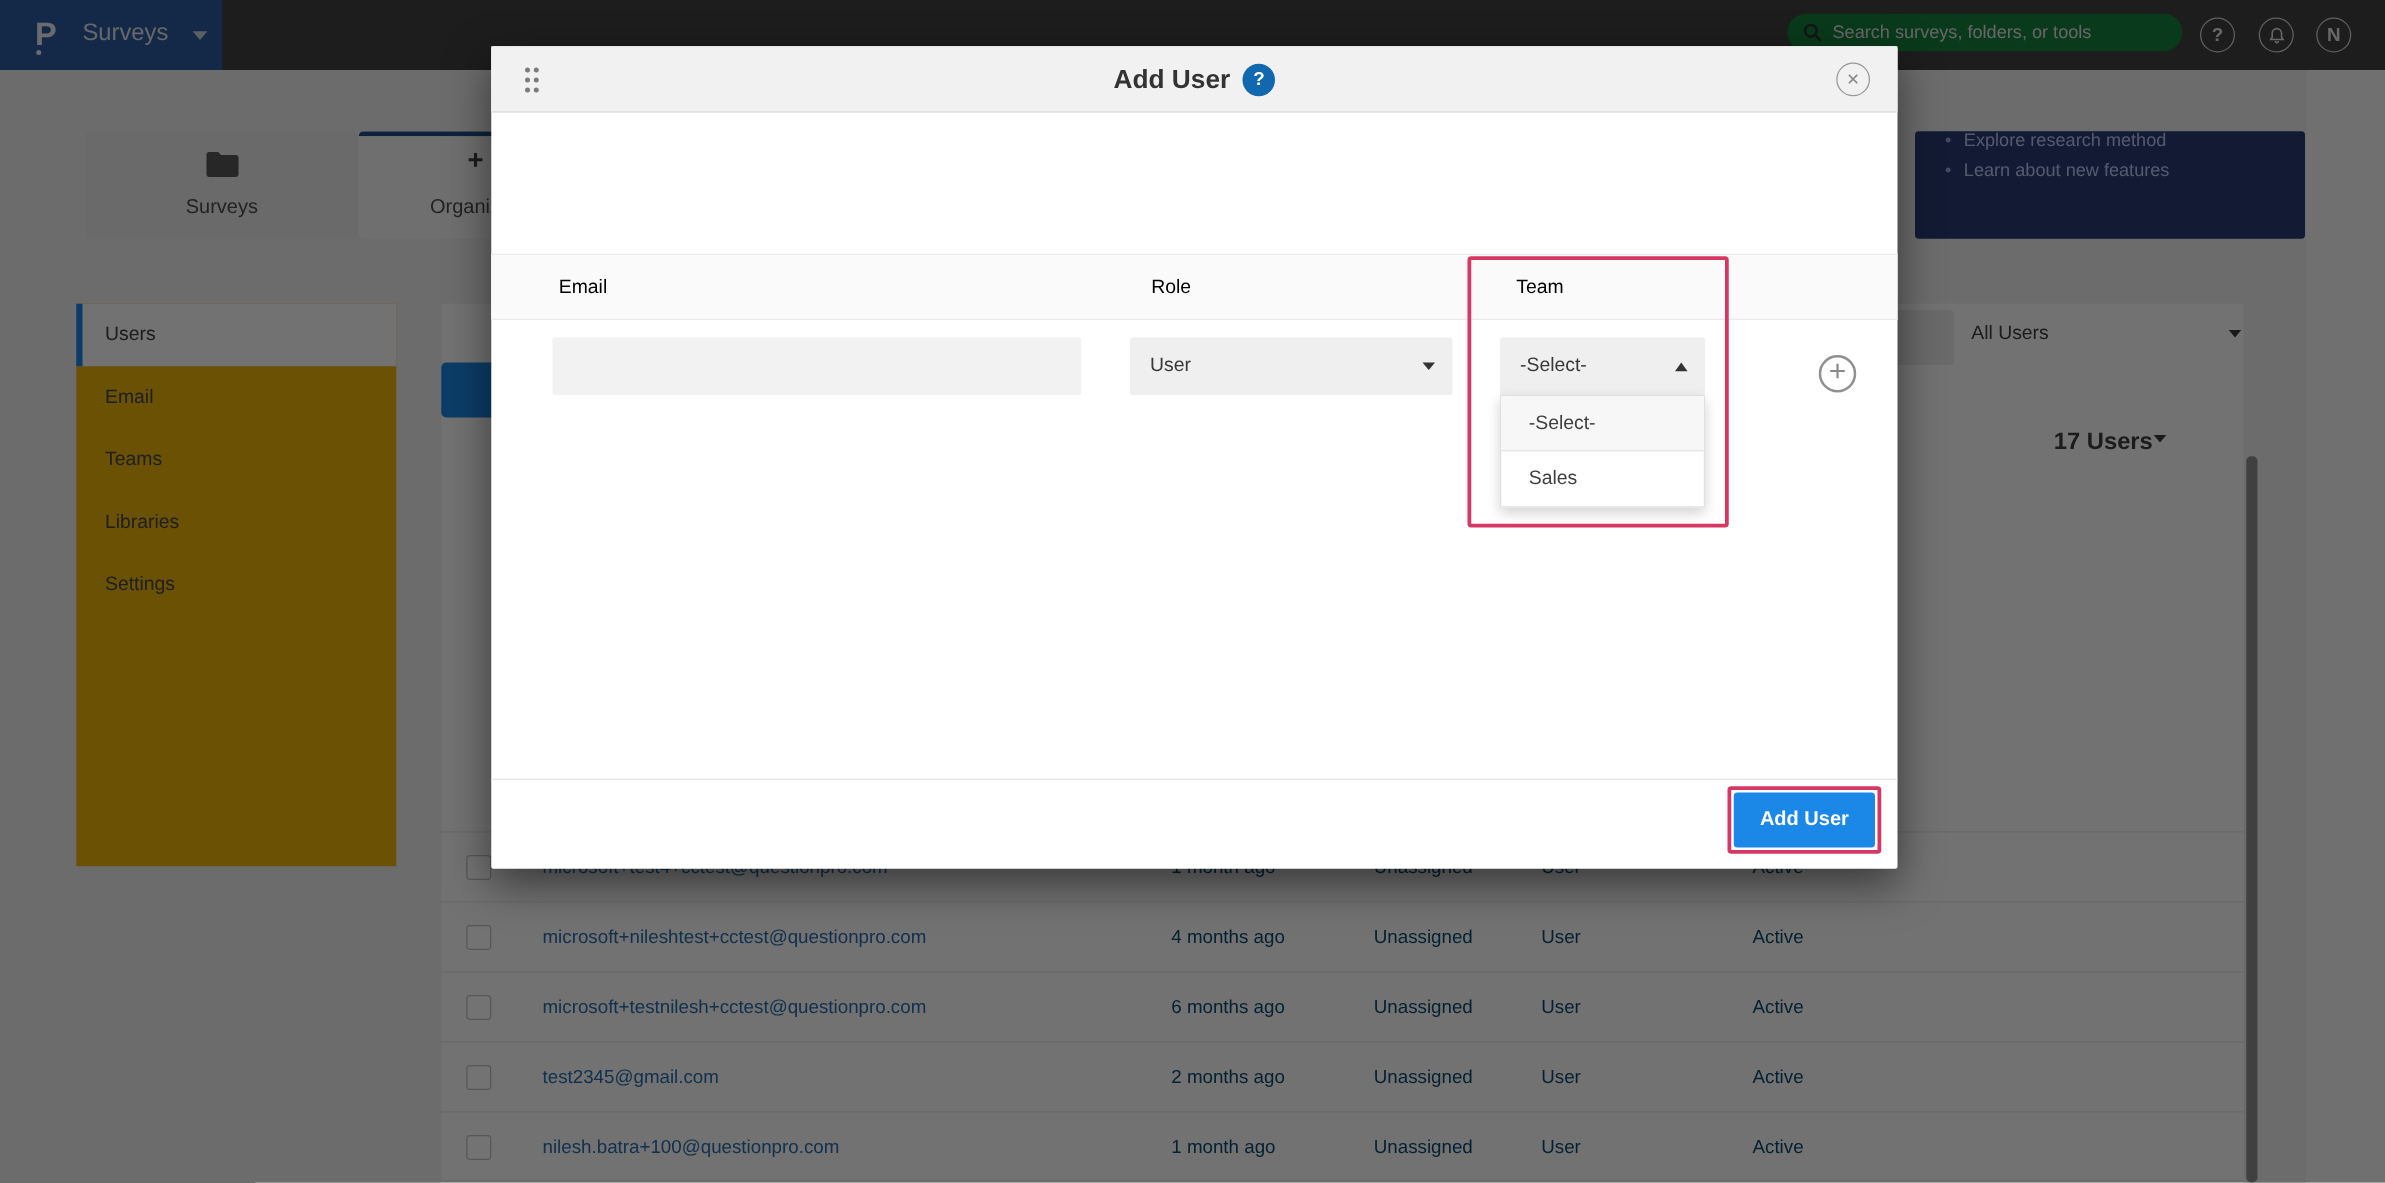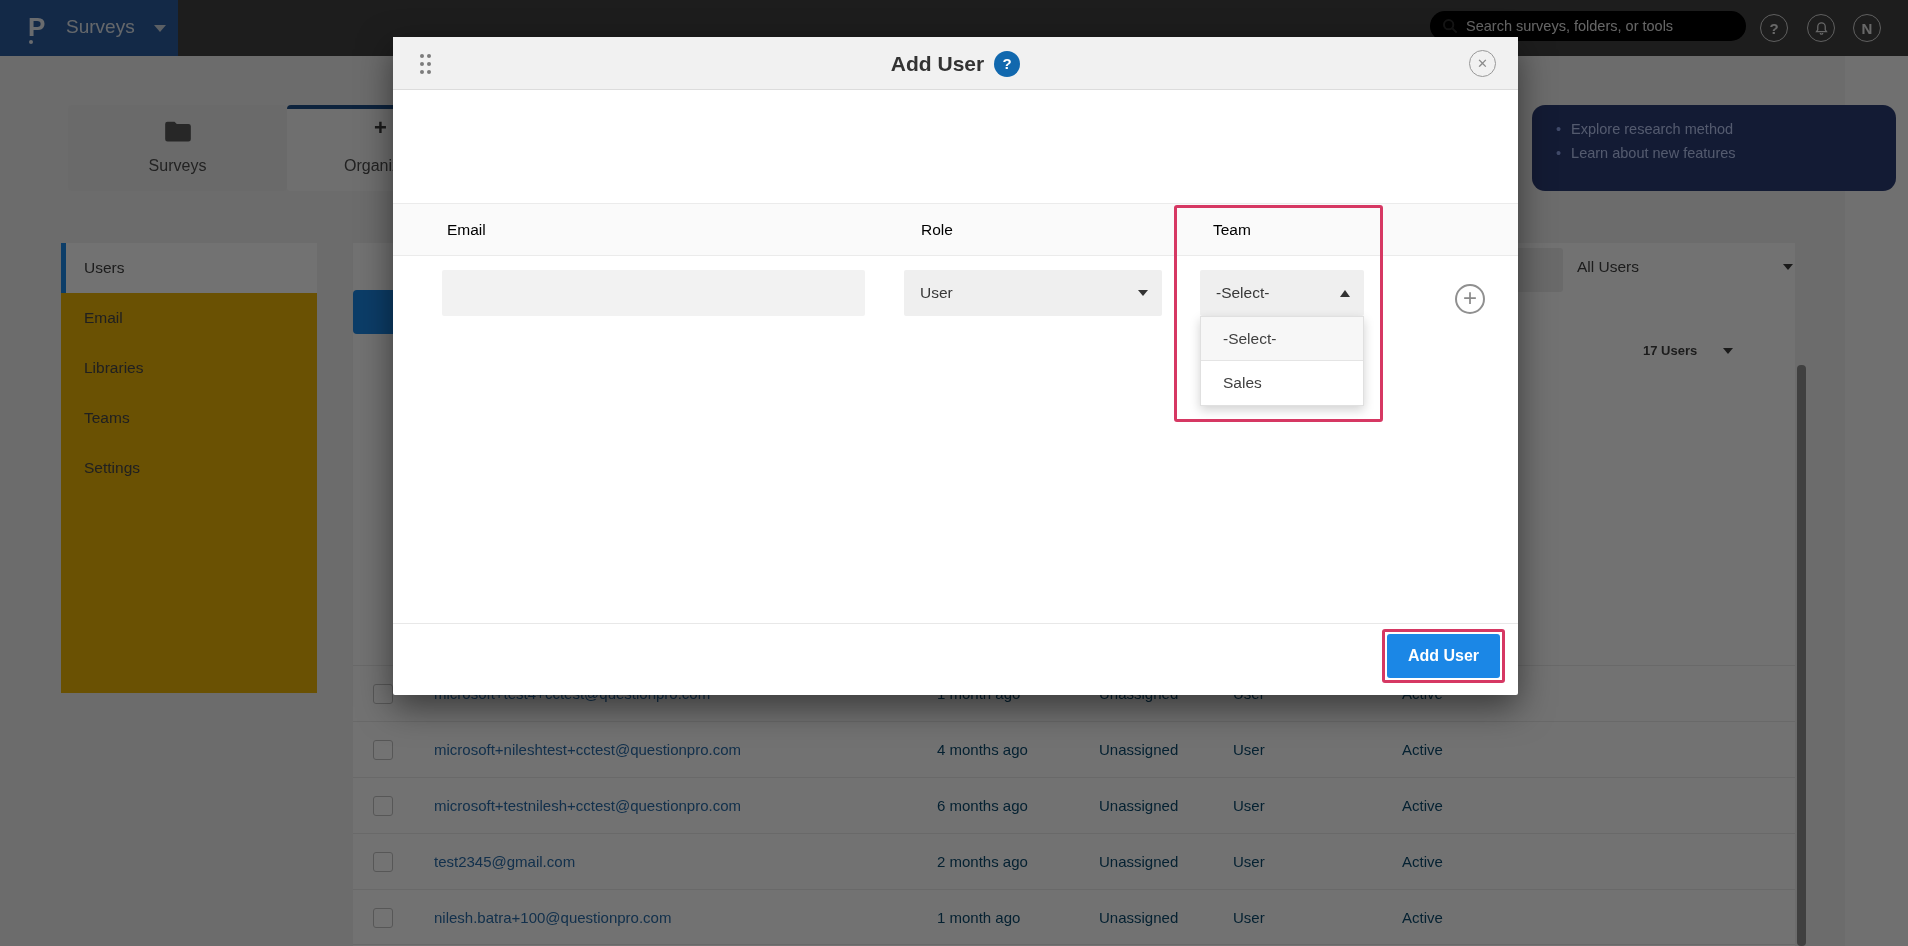--- a/index.html
+++ b/index.html
@@ -18,56 +18,56 @@
   .qp-logo::after { content:""; position:absolute; left:1px; bottom:-1px; width:4px; height:4px;
     border-radius:50%; background:#e8edf4; }
   .product-label { position:absolute; left:66px; top:16px; font-size:19px; color:#dfe5ec; }
   .caret { width:0; height:0; border-left:6px solid transparent; border-right:6px solid transparent;
     border-top:7px solid currentColor; display:inline-block; }
   .caret.small { border-left-width:5px; border-right-width:5px; border-top-width:6px; }
   .caret.up { border-top:none; border-bottom:7px solid currentColor; }
   .logo-caret { position:absolute; left:154px; top:25px; color:#c9d2dd; }
 
   .nav-search { position:absolute; left:1430px; top:11px; width:316px; height:30px; border-radius:15px;
-    background:#000000; display:flex; align-items:center; padding:0 12px; }
+    background:#15803d; display:flex; align-items:center; padding:0 12px; }
   .nav-search input { border:none; outline:none; background:transparent; color:#ececec;
     font-size:14.5px; width:260px; margin-left:8px; font-family:inherit; }
   .nav-search input::placeholder { color:#e2e2e2; opacity:1; }
   .nav-circle { position:absolute; top:14px; width:28px; height:28px; border-radius:50%;
     border:1.5px solid #d2d2d2; color:#e6e6e6; display:flex; align-items:center; justify-content:center;
     font-size:15px; font-weight:bold; cursor:pointer; }
 
   
   .card { position:absolute; top:105px; height:86px; border-radius:4px; cursor:pointer; }
   .card-surveys { left:68px; width:219px; background:#ececec; }
   .card-org { left:287px; width:320px; background:#f6f6f6; border-top:4px solid #1d4f87; }
   .card-label { position:absolute; left:0; right:0; top:52px; text-align:center; font-size:16px; color:#4c4c4c; }
   .card-org .card-label { text-align:left; left:57px; top:48px; }
   .card-icon { position:absolute; left:0; right:0; top:14px; display:flex; justify-content:center; }
   .org-plus { position:absolute; left:87px; top:6px; font-size:22px; font-weight:bold; color:#3d3d3d; }
 
   
-  .banner { position:absolute; left:1532px; top:105px; width:364px; height:86px;
-    background:#2b3c74; border-radius:13px; padding:16px 0 0 24px; }
+  .banner { position:absolute; left:1532px; top:105px; width:312px; height:86px;
+    background:#2b3c74; border-radius:3px; padding:0 0 0 24px; }
   .banner-item { font-size:14.5px; color:#b9c8f4; margin-bottom:8px; cursor:pointer; }
   .banner-item .bullet { color:#8fa4e8; margin-right:10px; }
 
   
   .sidebar { position:absolute; left:61px; top:243px; width:256px; height:450px; background:#eab308; }
   .side-item { position:relative; height:50px; line-height:50px; padding-left:23px;
     font-size:15.5px; color:#474747; cursor:pointer; }
   .side-item.active { background:#fcfcfc; border-left:5px solid #1b87e6; padding-left:18px; color:#3e3e3e; }
 
   
   .content { position:absolute; left:353px; top:243px; width:1442px; height:703px; background:#fdfdfd; }
   .bg-add-btn { position:absolute; left:0; top:47px; width:118px; height:44px; background:#1b87e6; border-radius:4px; }
   .bg-input-frag { position:absolute; left:1130px; top:5px; width:80px; height:44px; background:#ebebeb; border-radius:3px; }
   .all-users { position:absolute; left:1224px; top:15px; font-size:15.5px; color:#3e3e3e; cursor:pointer; }
   .all-users .caret { position:absolute; left:206px; top:6px; color:#3a3a3a; }
-  .user-count { position:absolute; left:1290px; top:100px; font-size:13px; font-weight:bold; color:#3f3f3f; cursor:pointer; }
+  .user-count { position:absolute; left:1290px; top:100px; font-size:19px; font-weight:bold; color:#3f3f3f; cursor:pointer; }
   .user-count .caret { position:absolute; left:80px; top:5px; color:#3a3a3a; }
 
   .rows { position:absolute; left:0; top:422px; width:1442px; }
   .trow { position:relative; height:56px; border-top:1px solid #e8e8e8; font-size:15px; }
   .trow:last-child { border-bottom:1px solid #e8e8e8; }
   .trow .cell { position:absolute; top:19px; color:#0c4a6e; }
   .cb { position:absolute; left:20px; top:18px; width:20px; height:20px; border:1.5px solid #c2c2c2;
     border-radius:3px; background:#fff; cursor:pointer; }
   .c-email { left:81px; color:#2a6ca8 !important; cursor:pointer; }
   .c-created { left:584px; } .c-team { left:746px; } .c-role { left:880px; } .c-status { left:1049px; }
@@ -184,22 +184,22 @@
       <span class="bullet">•</span><span>Explore research method</span>
     </div>
     <div class="banner-item">
       <span class="bullet">•</span><span>Learn about new features</span>
     </div>
   </div>
 
   <div class="sidebar">
     <div class="side-item active">Users</div>
     <div class="side-item">Email</div>
+    <div class="side-item">Teams</div>
     <div class="side-item">Libraries</div>
-    <div class="side-item">Teams</div>
     <div class="side-item">Settings</div>
   </div>
 
   <div class="content">
     <div class="bg-add-btn"></div>
     <div class="bg-input-frag"></div>
     <div class="all-users">
       <span>All Users</span>
       <span class="caret small"></span>
     </div>

